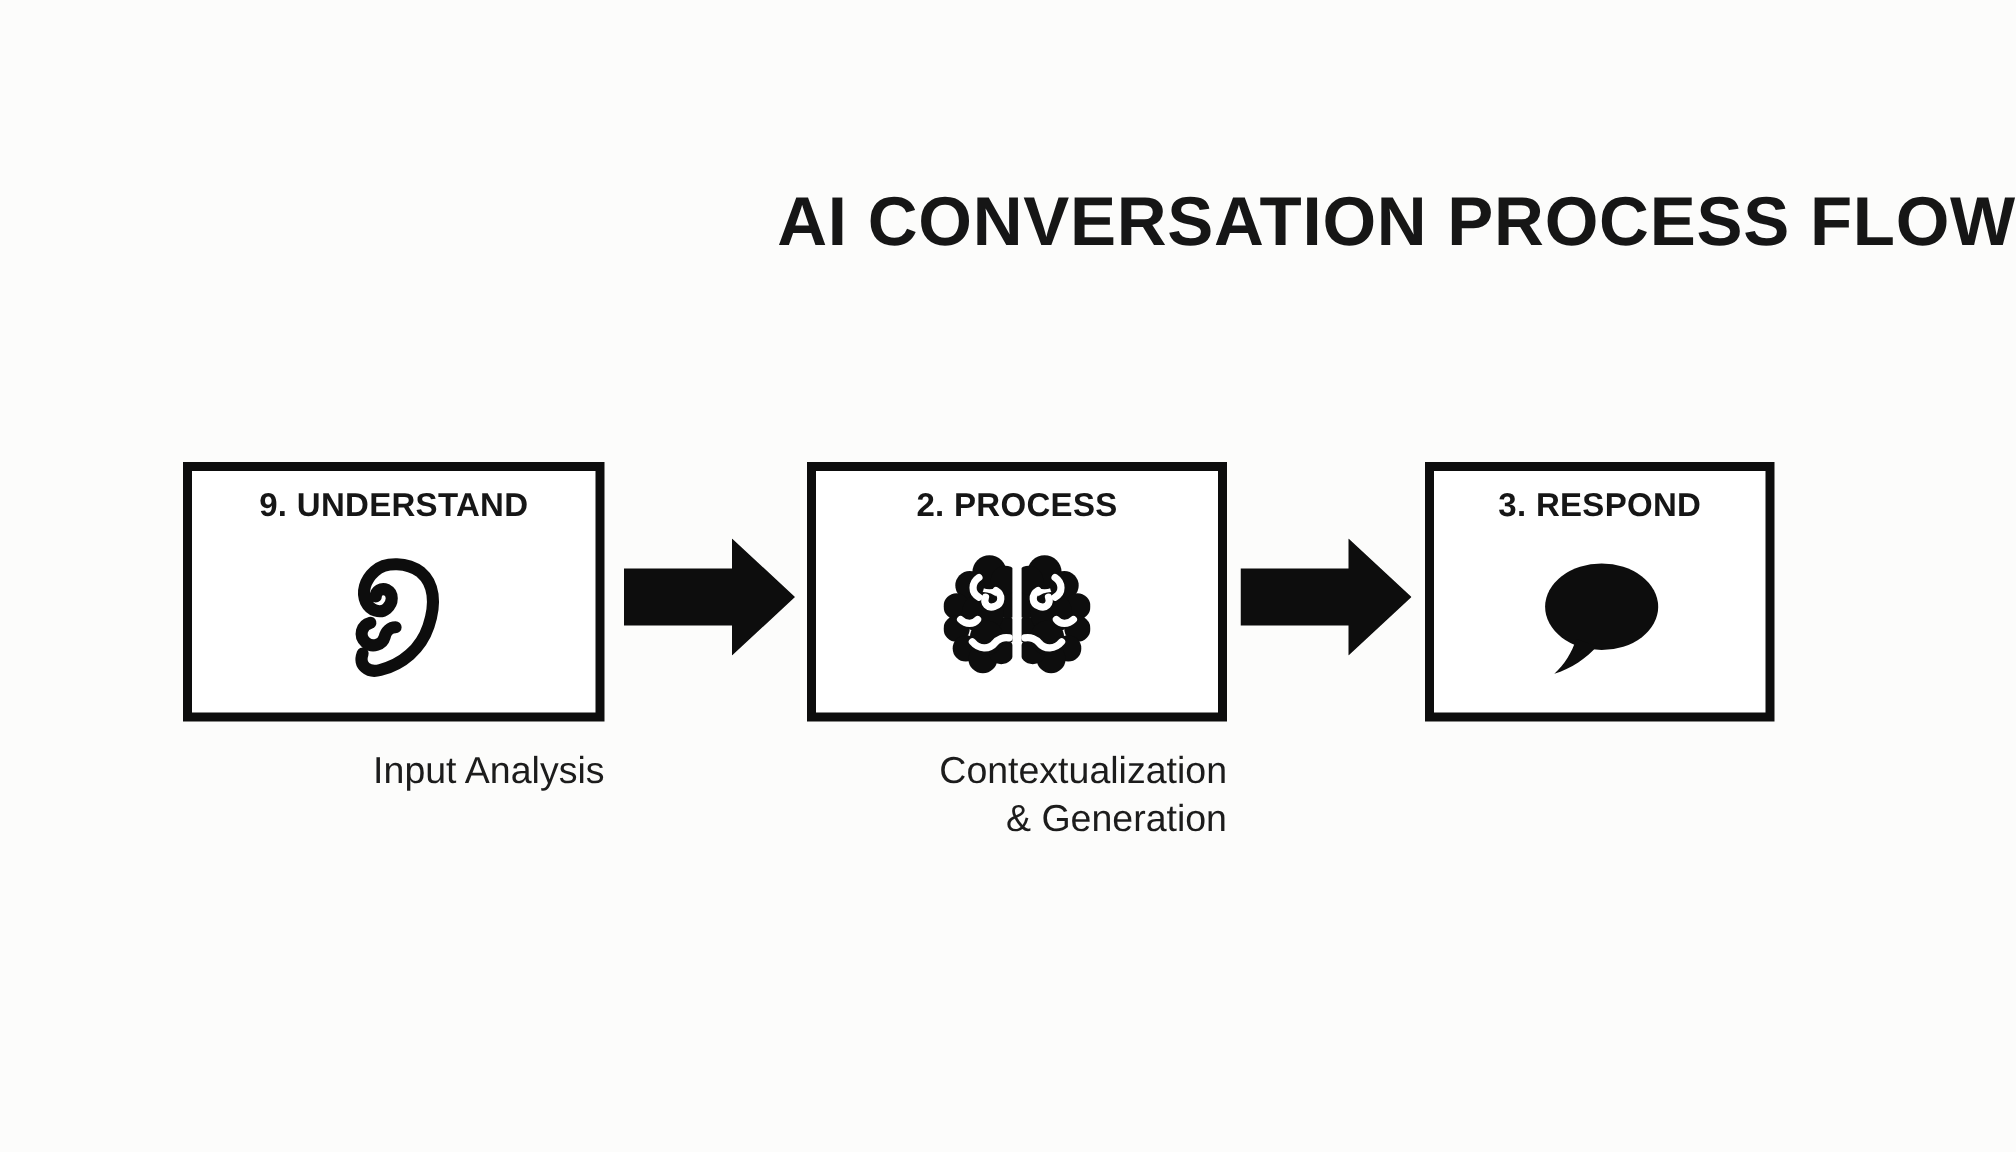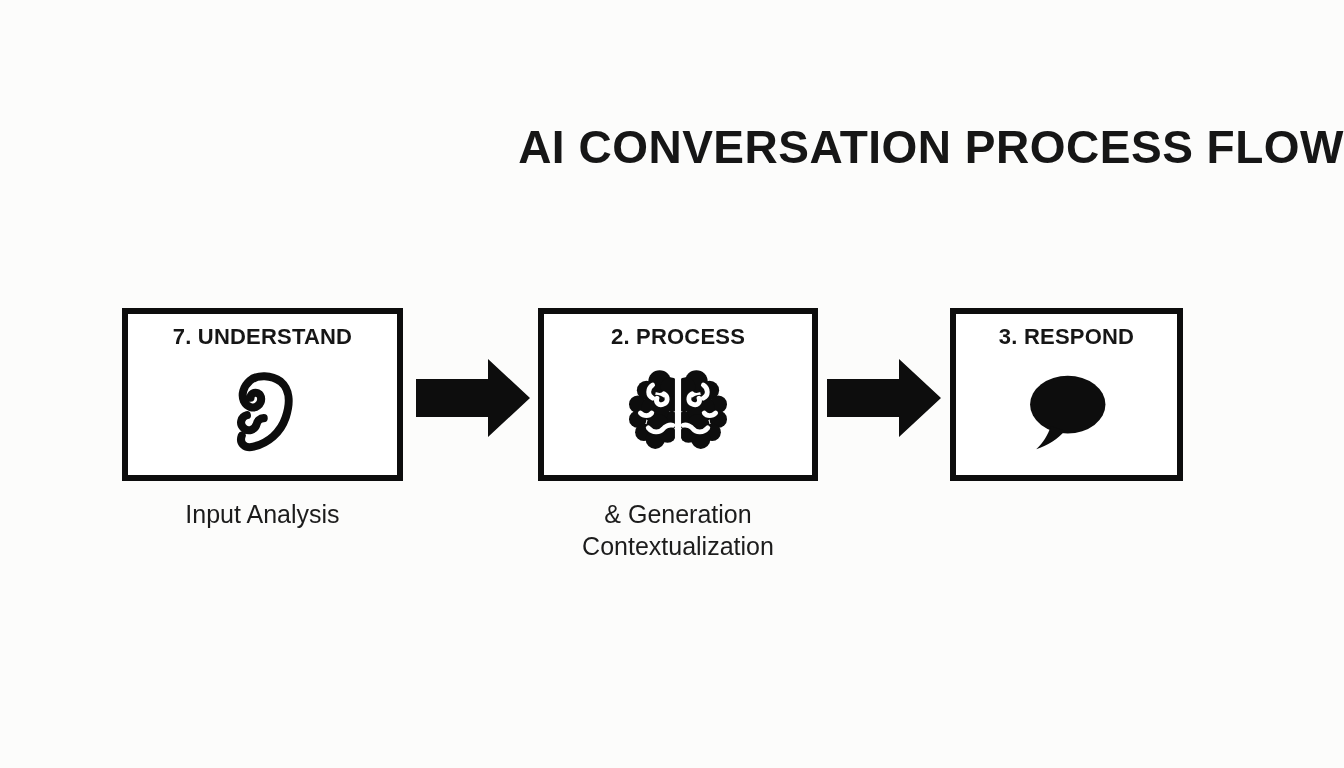--- a/index.html
+++ b/index.html
@@ -51,21 +51,21 @@
   }
   .icon-area {
     flex: 1;
     display: flex;
     align-items: center;
     justify-content: center;
     width: 100%;
   }
   .caption {
     margin-top: 17px;
-    text-align: center;
+    text-align: right;
     font-size: 25px;
     font-weight: 400;
     color: #1c1c1c;
     line-height: 32px;
   }
   .arrow {
     position: absolute;
     top: 359px;
   }
   .arrow-1 { left: 416px; }
@@ -73,21 +73,21 @@
 </style>
 </head>
 <body>
 
 <div class="page">
 
   <h1 class="title">AI CONVERSATION PROCESS FLOW</h1>
 
   <section class="step step-1">
     <div class="box">
-      <div class="box-heading">7. UNDERSTAND</div>
+      <div class="box-heading">9. UNDERSTAND</div>
       <div class="icon-area">
         <svg width="82" height="98" viewBox="0 0 112 122">
           <g fill="none" stroke="#0d0d0d" stroke-width="11" stroke-linecap="round">
             <path d="M 27 92 C 23 103 32 110 43 107 C 63 102 80 88 87 67 C 94 46 92 28 80 18 C 68 9 48 8 38 17 C 29 25 26 36 30 45 C 34 53 43 56 49 51 C 55 46 55 37 49 34 C 44 32 39 35 39 40"></path>
             <path d="M 34 64 C 26 66 23 76 30 82 C 36 87 45 84 47 77 C 48 72 52 68 57 68"></path>
           </g>
         </svg>
       </div>
     </div>
     <div class="caption">
@@ -146,22 +146,22 @@
           <g fill="none" stroke="#ffffff" stroke-width="5.5" stroke-linecap="round" transform="translate(112,0) scale(-1,1)">
             <path d="M 27 18 C 21 22 21 30 27 33"></path>
             <path d="M 40 28 C 45 31 45 38 39 40 C 34 42 30 38 32 33"></path>
             <path d="M 13 50 C 17 54 23 54 26 50"></path>
             <path d="M 22 67 C 27 73 35 73 39 68 C 41 65 46 63 50 64"></path>
           </g>
         </svg>
       </div>
     </div>
     <div class="caption">
+      <div>Contextualization</div>
       <div>&amp; Generation</div>
-      <div>Contextualization</div>
     </div>
   </section>
 
   <svg class="arrow arrow-2" width="114" height="78" viewBox="0 0 114 78">
     <polygon points="0,20 72,20 72,0 114,39 72,78 72,58 0,58" fill="#0d0d0d"></polygon>
   </svg>
 
   <section class="step step-3">
     <div class="box">
       <div class="box-heading">3. RESPOND</div>

